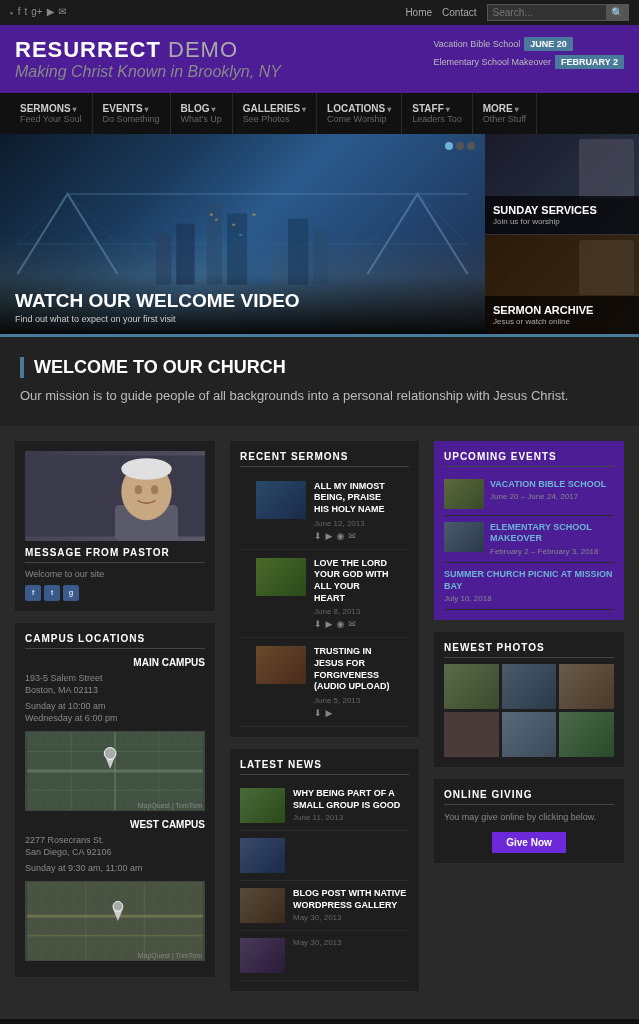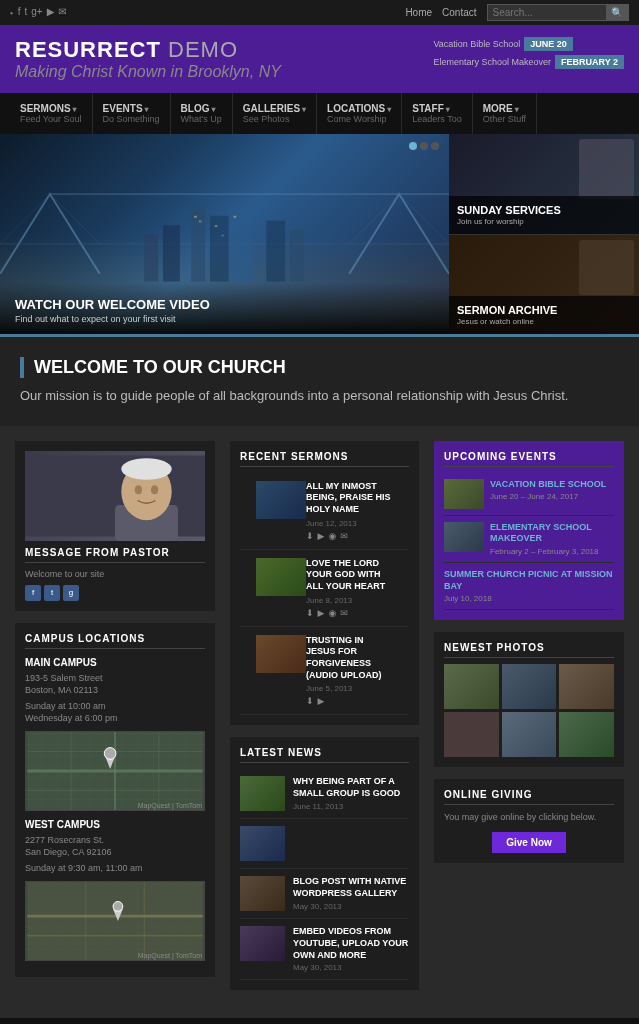--- a/index.html
+++ b/index.html
@@ -31,26 +31,26 @@
     .nav-item { padding: 10px 10px; cursor: pointer; color: #ccc; font-size: 10px; font-weight: bold; text-transform: uppercase; border-right: 1px solid #2a2a2a; position: relative; }
     .nav-item .nav-sub { color: #666; font-weight: normal; font-size: 9px; text-transform: none; display: block; }
     .nav-item .nav-arrow { font-size: 8px; color: #888; margin-left: 2px; }
 
     
     .hero { position: relative; height: 200px; background: #1a2a3a; overflow: hidden; display: flex; }
     .hero-main { flex: 1; position: relative; background: linear-gradient(to right, #0a1a2a, #2a4a6a); display: flex; align-items: flex-end; }
     .hero-city { position: absolute; top: 0; left: 0; right: 0; bottom: 0; background: linear-gradient(135deg, #0d1b2a 0%, #1a3a5c 30%, #2a5a8c 50%, #1a2a4a 100%); }
     .hero-city-lights { position: absolute; bottom: 0; left: 0; right: 0; height: 50%; background: linear-gradient(to top, rgba(255,200,50,0.15), transparent); }
     .hero-overlay-text { position: absolute; bottom: 0; left: 0; right: 0; background: linear-gradient(to top, rgba(0,0,0,0.9), transparent); padding: 15px 15px 10px; }
-    .hero-title { color: #fff; font-size: 13px; font-weight: bold; text-transform: uppercase; }
+    .hero-title { color: #fff; font-size: 19px; font-weight: bold; text-transform: uppercase; }
     .hero-subtitle { color: #ccc; font-size: 9px; margin-top: 2px; }
     .hero-dots { position: absolute; top: 8px; right: 10px; display: flex; gap: 3px; }
     .hero-dot { width: 8px; height: 8px; background: #555; border-radius: 50%; }
     .hero-dot.active { background: #6db3d4; }
-    .hero-side { width: 190px; display: flex; flex-direction: column; }
+    .hero-side { width: 154px; display: flex; flex-direction: column; }
     .hero-side-item { flex: 1; position: relative; overflow: hidden; cursor: pointer; }
     .hero-side-top { background: linear-gradient(135deg, #1a1a2a, #2a2a3a); }
     .hero-side-bottom { background: linear-gradient(135deg, #2a1a0a, #3a2a1a); border-top: 1px solid #333; }
     .hero-side-overlay { position: absolute; bottom: 0; left: 0; right: 0; background: rgba(0,0,0,0.7); padding: 8px; }
     .hero-side-title { color: #fff; font-size: 11px; font-weight: bold; text-transform: uppercase; }
     .hero-side-sub { color: #aaa; font-size: 8px; margin-top: 1px; }
 
     
     .welcome { background: #222; padding: 20px 20px; border-top: 3px solid #4a7a9b; }
     .welcome h2 { color: #fff; font-size: 18px; font-weight: bold; text-transform: uppercase; margin-bottom: 8px; border-left: 4px solid #4a7a9b; padding-left: 10px; }
@@ -62,30 +62,30 @@
     
     .left-col { }
     .pastor-section { background: #1e1e1e; padding: 10px; margin-bottom: 12px; }
     .pastor-img { width: 100%; height: 90px; background: linear-gradient(135deg, #3a3a4a, #5a5a6a); margin-bottom: 6px; display: flex; align-items: center; justify-content: center; overflow: hidden; position: relative; }
     .section-title { color: #fff; font-size: 10px; font-weight: bold; text-transform: uppercase; margin-bottom: 6px; border-bottom: 1px solid #444; padding-bottom: 4px; letter-spacing: 1px; }
     .pastor-text { color: #888; font-size: 9px; margin-top: 5px; }
     .social-icons { display: flex; gap: 3px; margin-top: 6px; }
     .social-icon { width: 16px; height: 16px; background: #3a5a8a; border-radius: 2px; display: flex; align-items: center; justify-content: center; font-size: 8px; color: #fff; cursor: pointer; }
 
     .campus-section { background: #1e1e1e; padding: 10px; }
-    .campus-name { color: #fff; font-size: 10px; font-weight: bold; text-transform: uppercase; margin: 8px 0 4px; }
+    .campus-name { color: #fff; font-size: 10px; font-weight: bold; text-transform: uppercase; margin: 8px 0 4px; text-align: right; }
     .campus-addr { color: #888; font-size: 9px; line-height: 1.4; }
     .campus-map { width: 100%; height: 80px; background: #2a3a2a; margin: 6px 0; border: 1px solid #444; position: relative; overflow: hidden; }
     .map-bg { position: absolute; inset: 0; background: repeating-linear-gradient(0deg, transparent, transparent 10px, rgba(100,140,100,0.1) 10px, rgba(100,140,100,0.1) 11px), repeating-linear-gradient(90deg, transparent, transparent 15px, rgba(100,140,100,0.1) 15px, rgba(100,140,100,0.1) 16px); background-color: #3a4a3a; }
     .map-credit { position: absolute; bottom: 1px; right: 2px; font-size: 7px; color: #888; }
 
     
     .center-col { }
     .content-section { background: #1e1e1e; padding: 10px; margin-bottom: 12px; }
-    .sermon-item { display: flex; gap: 0; padding: 8px 16px; border-bottom: 1px solid #2a2a2a; }
+    .sermon-item { display: flex; gap: 8px; padding: 8px 16px; border-bottom: 1px solid #2a2a2a; }
     .sermon-thumb { width: 50px; height: 38px; background: #3a3a3a; flex-shrink: 0; }
     .sermon-info { flex: 1; }
     .sermon-title { color: #fff; font-size: 9px; font-weight: bold; text-transform: uppercase; line-height: 1.3; margin-bottom: 3px; }
     .sermon-date { color: #666; font-size: 8px; }
     .sermon-icons { display: flex; gap: 4px; margin-top: 3px; }
     .sermon-icon { color: #888; font-size: 9px; }
     .news-item { display: flex; gap: 8px; padding: 7px 0; border-bottom: 1px solid #2a2a2a; }
     .news-thumb { width: 45px; height: 35px; background: #3a3a4a; flex-shrink: 0; }
     .news-title { color: #fff; font-size: 9px; font-weight: bold; text-transform: uppercase; line-height: 1.3; margin-bottom: 2px; }
     .news-date { color: #666; font-size: 8px; }
@@ -401,21 +401,20 @@
         <div class="news-thumb" style="background:linear-gradient(135deg,#5a4a3a,#3a2a1a)"></div>
         <div>
           <div class="news-title">BLOG POST WITH NATIVE WORDPRESS GALLERY</div>
           <div class="news-date">May 30, 2013</div>
         </div>
       </div>
 
       <div class="news-item">
         <div class="news-thumb" style="background:linear-gradient(135deg,#4a3a5a,#2a1a3a)"></div>
         <div>
-          <div class="news-title">EMBED VIDEOS FROM YOUTUBE, UPLOAD YOUR OWN AND MORE</div>
           <div class="news-date">May 30, 2013</div>
         </div>
       </div>
     </div>
   </div>
 
   <div class="right-col">
 
     <div class="events-section">
       <div class="section-title">UPCOMING EVENTS</div>

